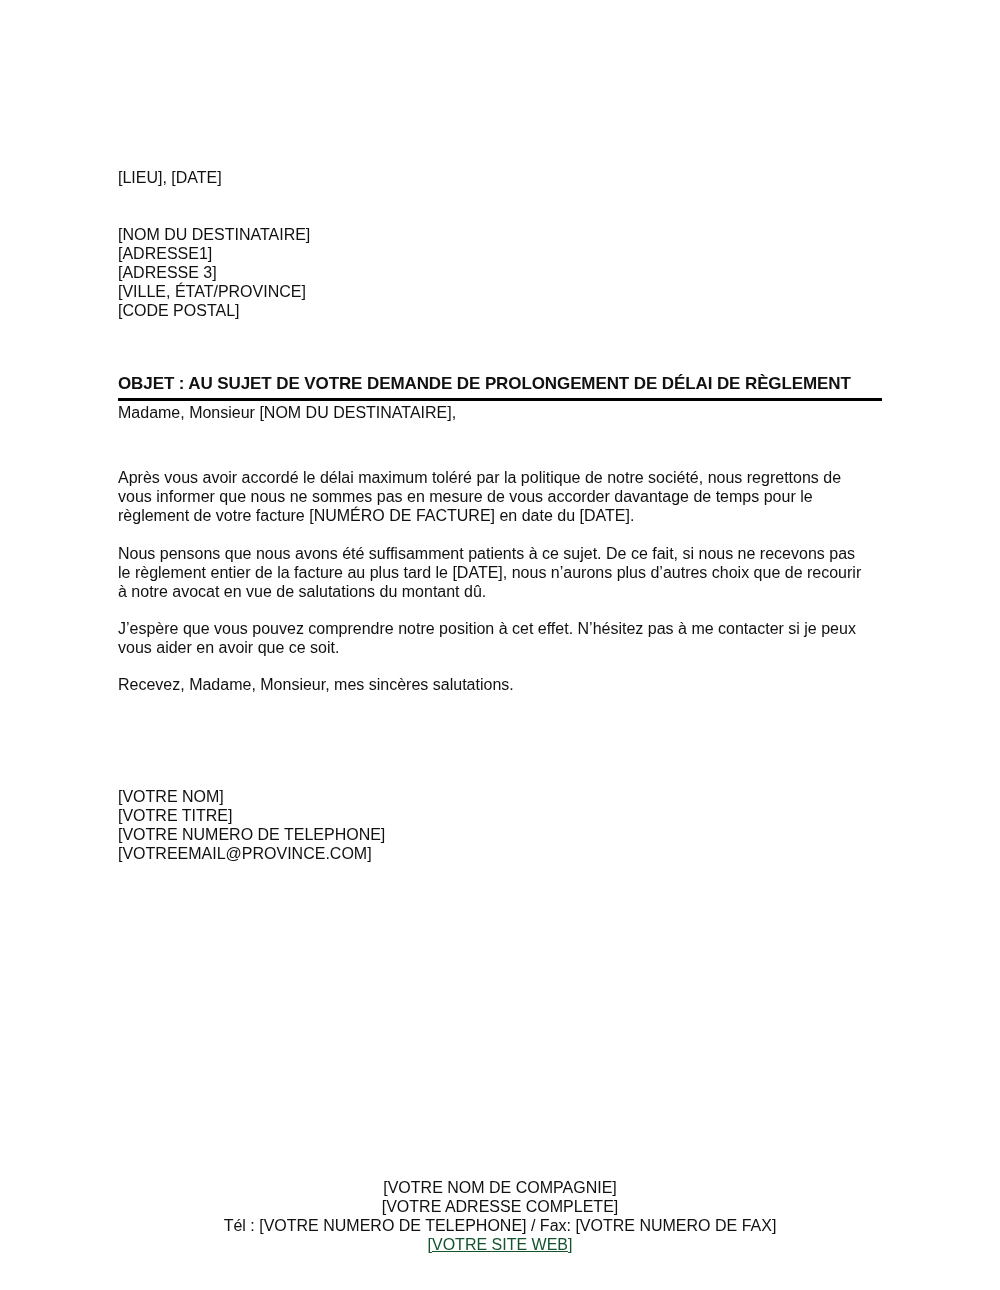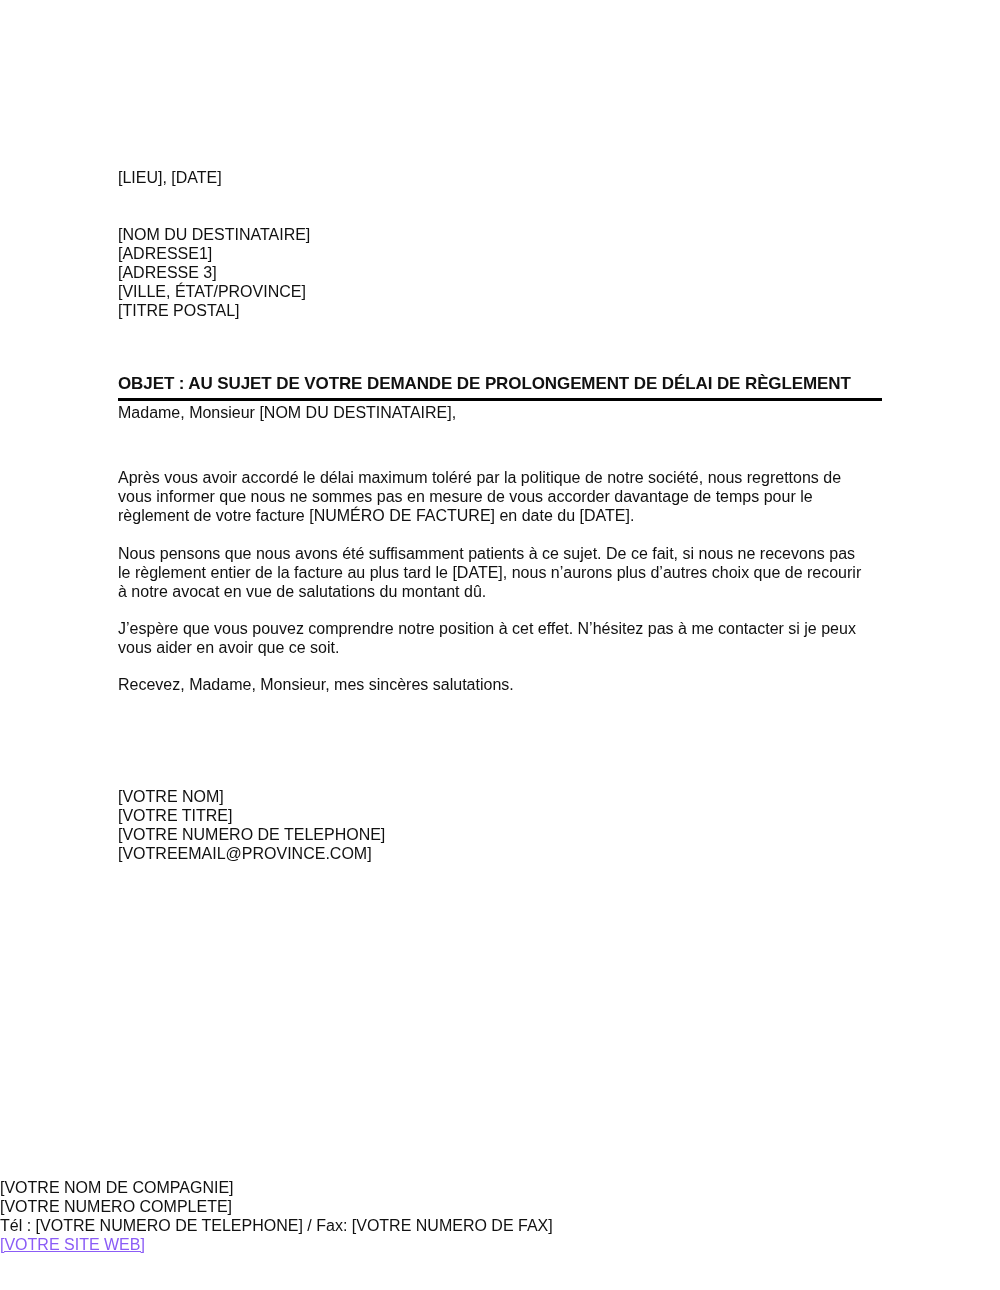--- a/index.html
+++ b/index.html
@@ -54,41 +54,42 @@
     .p1 { top: 448px; }
     .p2 { top: 524px; }
     .p3 { top: 599px; }
     .p4 { top: 655px; }
     .signature { top: 767px; }
     .footer {
       position: absolute;
       left: 0;
       width: 1000px;
       top: 1158px;
+      text-align: center;
     }
     .footer .line { white-space: nowrap; }
     .footer a {
-      color: #8b5cf6;
+      color: #14532d;
     }
   </style>
 </head>
 <body>
 
 <div class="page">
 
   <div class="block place-date">
     <span class="line">[LIEU], [DATE]</span>
   </div>
 
   <div class="block recipient">
     <span class="line">[NOM DU DESTINATAIRE]</span>
     <span class="line">[ADRESSE1]</span>
     <span class="line">[ADRESSE 3]</span>
     <span class="line">[VILLE, ÉTAT/PROVINCE]</span>
-    <span class="line">[TITRE POSTAL]</span>
+    <span class="line">[CODE POSTAL]</span>
   </div>
 
   <div class="block subject">
     <span class="line">OBJET : AU SUJET DE VOTRE DEMANDE DE PROLONGEMENT DE DÉLAI DE RÈGLEMENT</span>
   </div>
   <div class="rule"></div>
 
   <div class="block salutation">
     <span class="line">Madame, Monsieur [NOM DU DESTINATAIRE],</span>
   </div>
@@ -116,20 +117,20 @@
 
   <div class="block signature">
     <span class="line">[VOTRE NOM]</span>
     <span class="line">[VOTRE TITRE]</span>
     <span class="line">[VOTRE NUMERO DE TELEPHONE]</span>
     <span class="line">[VOTREEMAIL@PROVINCE.COM]</span>
   </div>
 
   <div class="footer">
     <span class="line">[VOTRE NOM DE COMPAGNIE]</span>
-    <span class="line">[VOTRE NUMERO COMPLETE]</span>
+    <span class="line">[VOTRE ADRESSE COMPLETE]</span>
     <span class="line">Tél : [VOTRE NUMERO DE TELEPHONE] / Fax: [VOTRE NUMERO DE FAX]</span>
     <span class="line">
       <a href="#">[VOTRE SITE WEB]</a>
     </span>
   </div>
 
 </div>
 
 </body></html>

